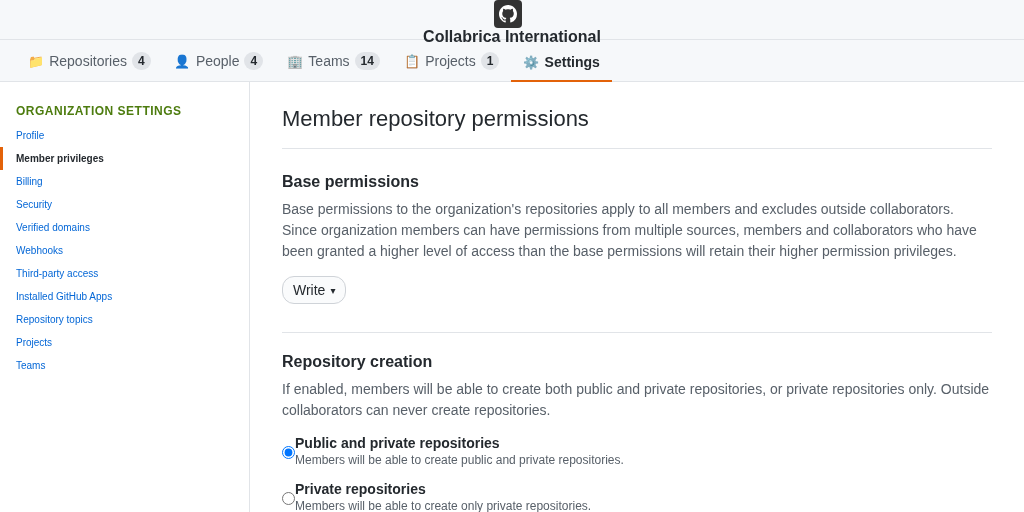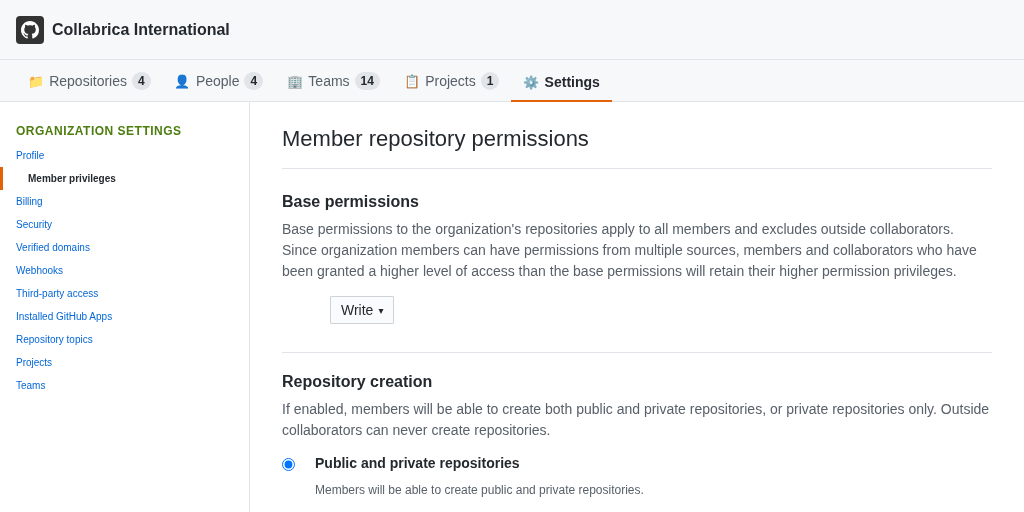--- a/index.html
+++ b/index.html
@@ -1,56 +1,56 @@
 <!DOCTYPE html>
 <html><head>
   <meta charset="utf-8">
   <style>
     * { box-sizing: border-box; margin: 0; padding: 0; }
     body { font-family: -apple-system, BlinkMacSystemFont, "Segoe UI", Helvetica, Arial, sans-serif; font-size: 14px; color: #24292e; background: #fff; }
 
     
-    .header { background: #f6f8fa; border-bottom: 1px solid #e1e4e8; padding: 0 16px; display: flex; align-items: center; height: 60px; }
+    .header { background: #f6f8fa; border-bottom: 1px solid #e1e4e8; padding: 0 16px; display: flex; align-items: center; height: 40px; flex-direction: column; }
     .org-logo { width: 28px; height: 28px; background: #333; border-radius: 4px; display: flex; align-items: center; justify-content: center; margin-right: 8px; flex-shrink: 0; }
     .org-logo svg { width: 18px; height: 18px; fill: #fff; }
     .org-name { font-size: 16px; font-weight: 600; color: #24292e; }
 
     
     .nav-tabs { background: #f6f8fa; border-bottom: 1px solid #e1e4e8; padding: 0 16px; display: flex; align-items: flex-end; height: 42px; }
     .nav-tab { display: flex; align-items: center; gap: 5px; padding: 10px 12px; font-size: 14px; color: #586069; text-decoration: none; border-bottom: 2px solid transparent; cursor: pointer; margin-bottom: -1px; white-space: nowrap; }
     .nav-tab.active { color: #24292e; border-bottom-color: #e36209; font-weight: 600; }
     .nav-tab .count { background: #e1e4e8; border-radius: 20px; padding: 2px 6px; font-size: 12px; font-weight: 600; color: #24292e; }
     .tab-icon { font-size: 13px; }
 
     
     .layout { display: flex; min-height: calc(100vh - 92px); }
 
     
     .sidebar { width: 250px; flex-shrink: 0; padding: 16px 0; border-right: 1px solid #e1e4e8; background: #fff; }
     .sidebar-heading { font-size: 12px; font-weight: 600; color: #4d7c0f; text-transform: uppercase; padding: 6px 16px 6px 16px; letter-spacing: 0.5px; }
     .sidebar-item { display: block; padding: 6px 16px; font-size: 10px; color: #0366d6; cursor: pointer; text-decoration: none; }
-    .sidebar-item.active { color: #24292e; font-weight: 600; border-left: 3px solid #e36209; padding-left: 25px; background: #fff; }
+    .sidebar-item.active { color: #24292e; font-weight: 600; border-left: 3px solid #e36209; padding-left: 13px; background: #fff; }
 
     
     .main { flex: 1; padding: 24px 32px; overflow-y: auto; }
     .page-title { font-size: 22px; font-weight: 400; color: #24292e; padding-bottom: 16px; border-bottom: 1px solid #e1e4e8; margin-bottom: 24px; }
 
     .section { margin-bottom: 28px; }
     .section-title { font-size: 16px; font-weight: 600; color: #24292e; margin-bottom: 8px; }
     .section-desc { font-size: 14px; color: #586069; line-height: 1.5; margin-bottom: 14px; }
 
     
-    .dropdown-btn { display: inline-flex; align-items: center; gap: 5px; padding: 5px 10px; font-size: 14px; color: #24292e; background: #fafbfc; border: 1px solid #cfd3d8; border-radius: 1px; cursor: pointer; margin-left: 48px; }
+    .dropdown-btn { display: inline-flex; align-items: center; gap: 5px; padding: 5px 10px; font-size: 14px; color: #24292e; background: #fafbfc; border: 1px solid #cfd3d8; border-radius: 12px; cursor: pointer; }
     .dropdown-arrow { font-size: 10px; }
 
     
-    .radio-option { display: flex; align-items: flex-start; gap: 20px; margin-bottom: 14px; }
+    .radio-option { display: flex; align-items: center; gap: 0; margin-bottom: 14px; }
     .radio-option input[type="radio"] { margin-top: 3px; flex-shrink: 0; }
     .radio-label { font-size: 14px; font-weight: 600; color: #24292e; }
-    .radio-desc { font-size: 12px; color: #586069; margin-top: 12px; }
+    .radio-desc { font-size: 12px; color: #586069; margin-top: 2px; }
 
     hr.divider { border: none; border-top: 1px solid #e1e4e8; margin: 20px 0; }
   </style>
 </head>
 <body>
 
 <div class="header">
   <div class="org-logo">
     <svg viewBox="0 0 16 16">
       <path d="M8 0C3.58 0 0 3.58 0 8c0 3.54 2.29 6.53 5.47 7.59.4.07.55-.17.55-.38 0-.19-.01-.82-.01-1.49-2.01.37-2.53-.49-2.69-.94-.09-.23-.48-.94-.82-1.13-.28-.15-.68-.52-.01-.53.63-.01 1.08.58 1.23.82.72 1.21 1.87.87 2.33.66.07-.52.28-.87.51-1.07-1.78-.2-3.64-.89-3.64-3.95 0-.87.31-1.59.82-2.15-.08-.2-.36-1.02.08-2.12 0 0 .67-.21 2.2.82.64-.18 1.32-.27 2-.27.68 0 1.36.09 2 .27 1.53-1.04 2.2-.82 2.2-.82.44 1.1.16 1.92.08 2.12.51.56.82 1.27.82 2.15 0 3.07-1.87 3.75-3.65 3.95.29.25.54.73.54 1.48 0 1.07-.01 1.93-.01 2.2 0 .21.15.46.55.38A8.013 8.013 0 0016 8c0-4.42-3.58-8-8-8z"></path>

